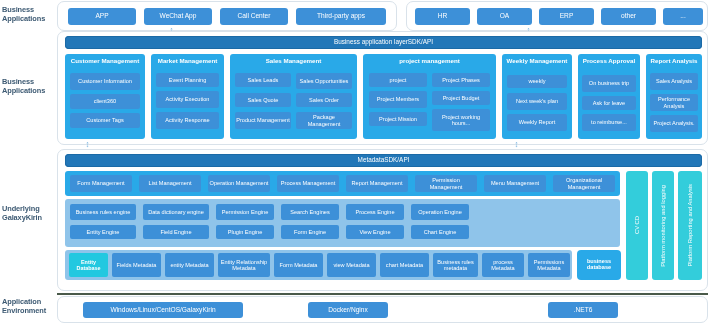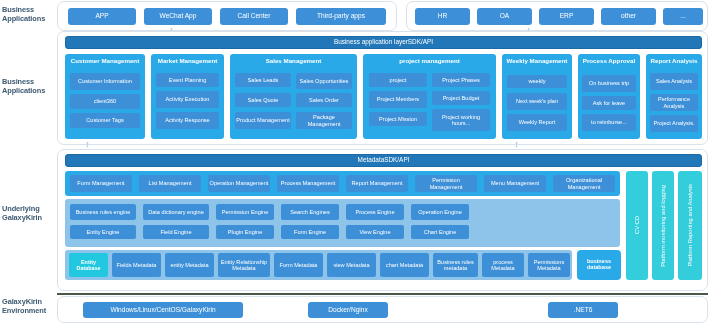--- a/index.html
+++ b/index.html
@@ -48,21 +48,21 @@
   .divider{position:absolute;background:#4a5a4a;height:2px;}
 </style>
 </head>
 <body>
 
 <div id="root">
 
   <div class="sidelabel" style="top:6px;">Business Applications</div>
   <div class="sidelabel" style="top:78px;">Business Applications</div>
   <div class="sidelabel" style="top:205px;">Underlying GalaxyKirin</div>
-  <div class="sidelabel" style="top:298px;">GalaxyKirin Environment</div>
+  <div class="sidelabel" style="top:298px;">Application Environment</div>
 
   <div class="band" style="left:57px;top:1px;width:340px;height:30px;">
     <div class="bar btn-top" style="left:10px;top:6px;width:68px;height:17px;">APP</div>
     <div class="bar btn-top" style="left:86px;top:6px;width:68px;height:17px;">WeChat App</div>
     <div class="bar btn-top" style="left:162px;top:6px;width:68px;height:17px;">Call Center</div>
     <div class="bar btn-top" style="left:238px;top:6px;width:90px;height:17px;">Third-party apps</div>
   </div>
 
   <div class="band" style="left:406px;top:1px;width:302px;height:30px;">
     <div class="bar btn-top" style="left:8px;top:6px;width:55px;height:17px;">HR</div>

